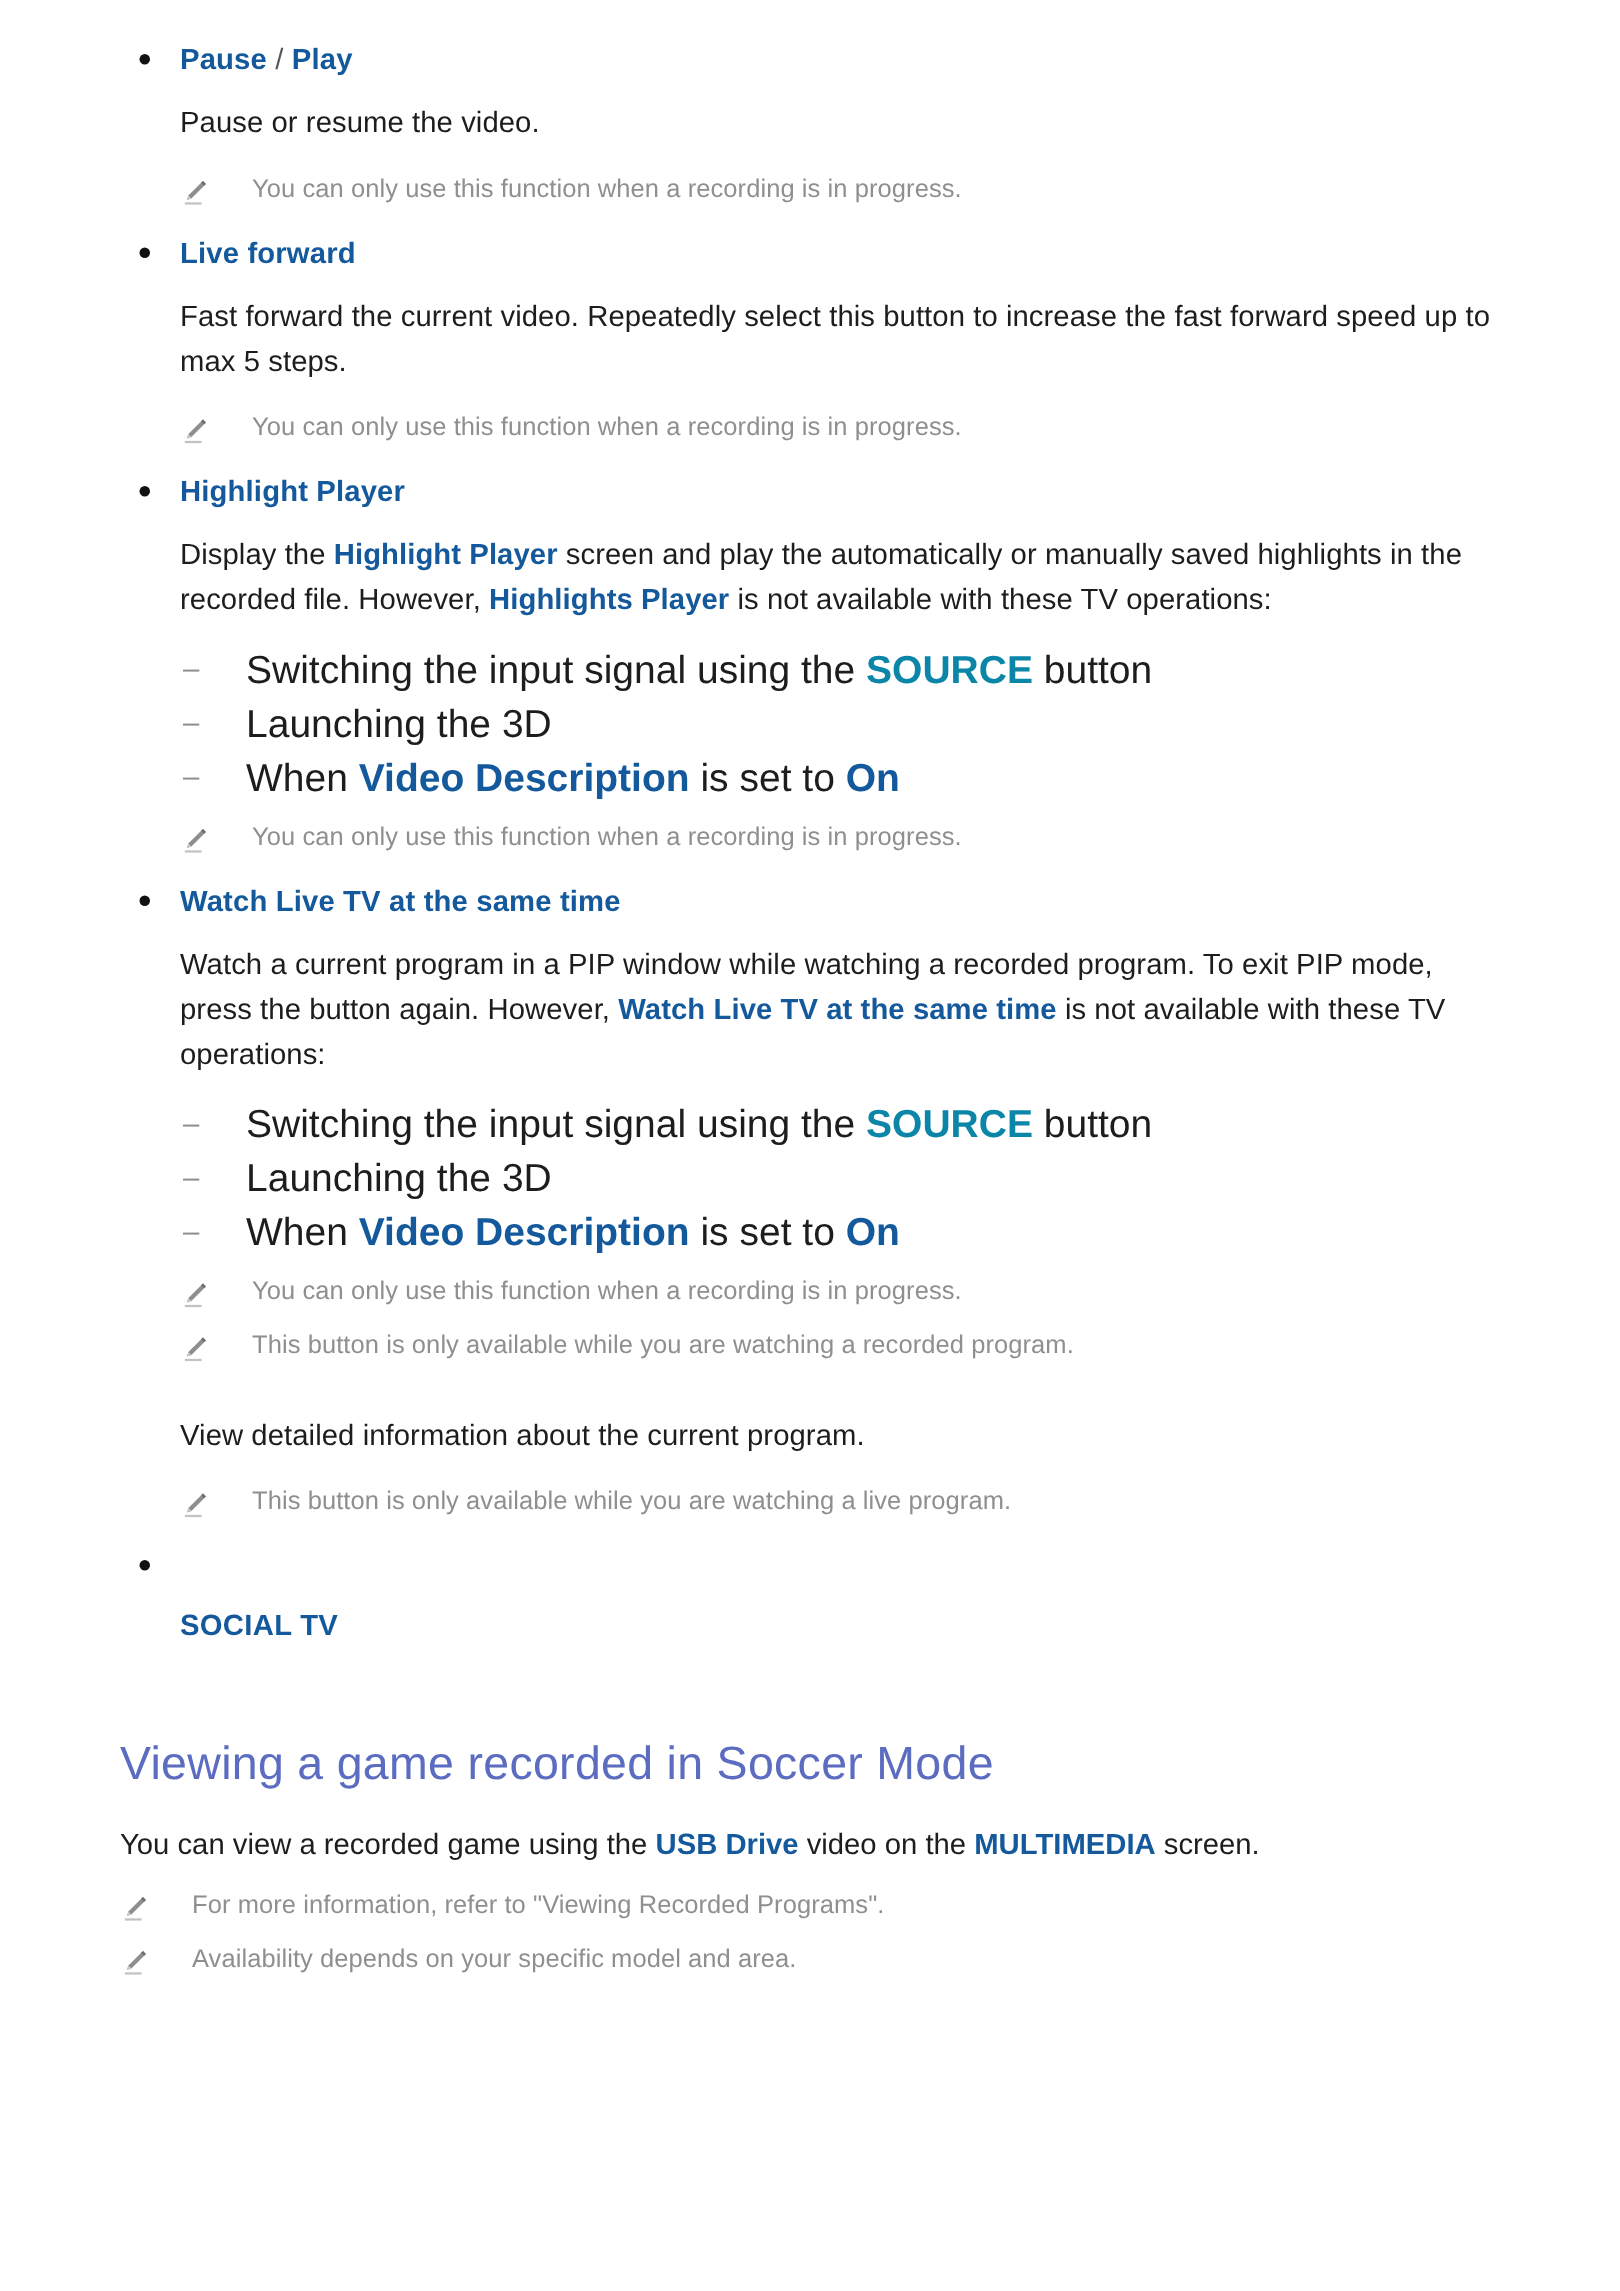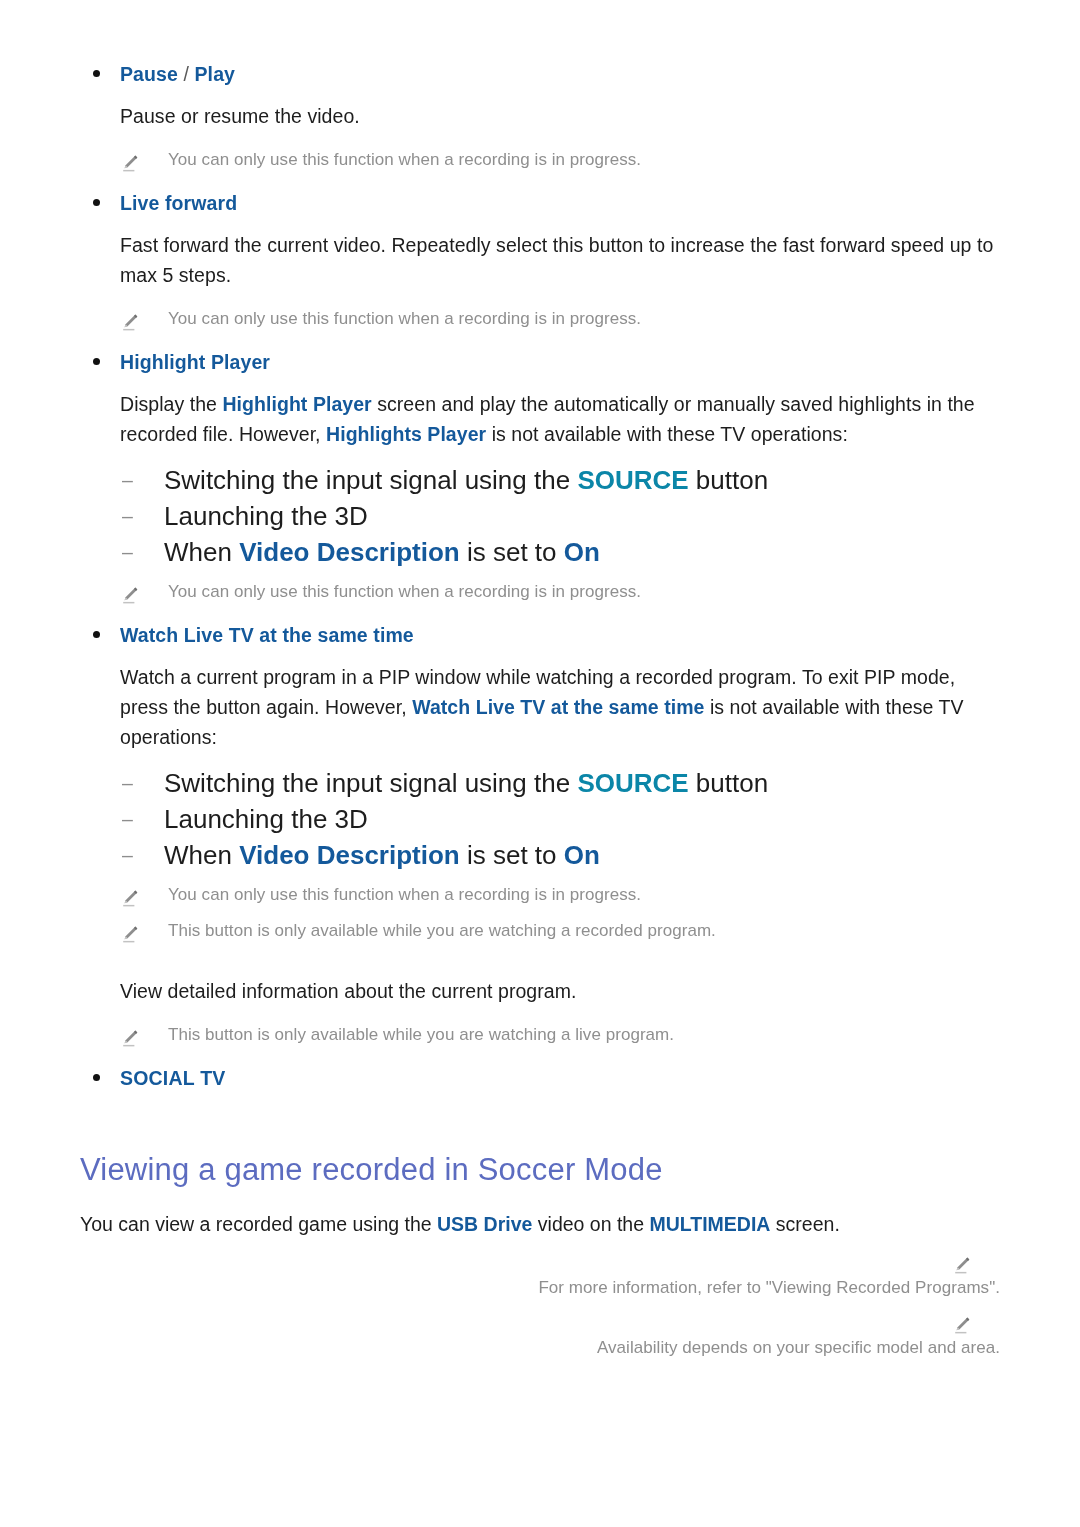--- a/index.html
+++ b/index.html
@@ -12,21 +12,21 @@
     height: 1527px;
     font-family: "Liberation Sans", sans-serif;
     color: #1a1a1a;
     -webkit-font-smoothing: antialiased;
   }
   .page {
     position: relative;
     width: 1080px;
     height: 1527px;
     box-sizing: border-box;
-    padding: 62px 80px 0 80px;
+    padding: 28px 80px 0 80px;
   }
 
   
   .blue       { color: #14599b; font-weight: bold; }
   .teal       { color: #0b86a8; font-weight: bold; }
   .sep        { color: #5a5a5a; font-weight: normal; }
 
   
   .bullet-row {
     display: flex;
@@ -48,21 +48,21 @@
     background: #111111;
     margin-left: 13px;
   }
   .bullet-title {
     font-size: 19.5px;
     line-height: 25px;
     letter-spacing: 0.1px;
     font-weight: bold;
     color: #14599b;
   }
-  .bullet-title.strong-caps { letter-spacing: 0.2px; }
+  .bullet-title.strong-caps { letter-spacing: 0.2px; margin-top: 40px; }
 
   
   .body-p {
     margin-left: 40px;
     font-size: 19.5px;
     line-height: 30px;
     color: #1d1d1d;
     letter-spacing: 0.05px;
     max-width: 880px;
   }
@@ -84,24 +84,24 @@
   }
   .dash-text {
     font-size: 26px;
     line-height: 30px;
     color: #1d1d1d;
   }
 
   
   .note-row {
     display: flex;
-    align-items: flex-end;
+    align-items: center;
   }
   .note-row.indent-1 { margin-left: 40px; }
-  .note-row.indent-0 { margin-left: 0px; flex-direction: column; }
+  .note-row.indent-0 { margin-left: 0px; }
   .note-icon {
     flex: 0 0 auto;
     width: 48px;
     padding-top: 4px;
     box-sizing: border-box;
   }
   .note-icon svg { display: block; }
   .note-text {
     font-size: 17px;
     line-height: 26px;

